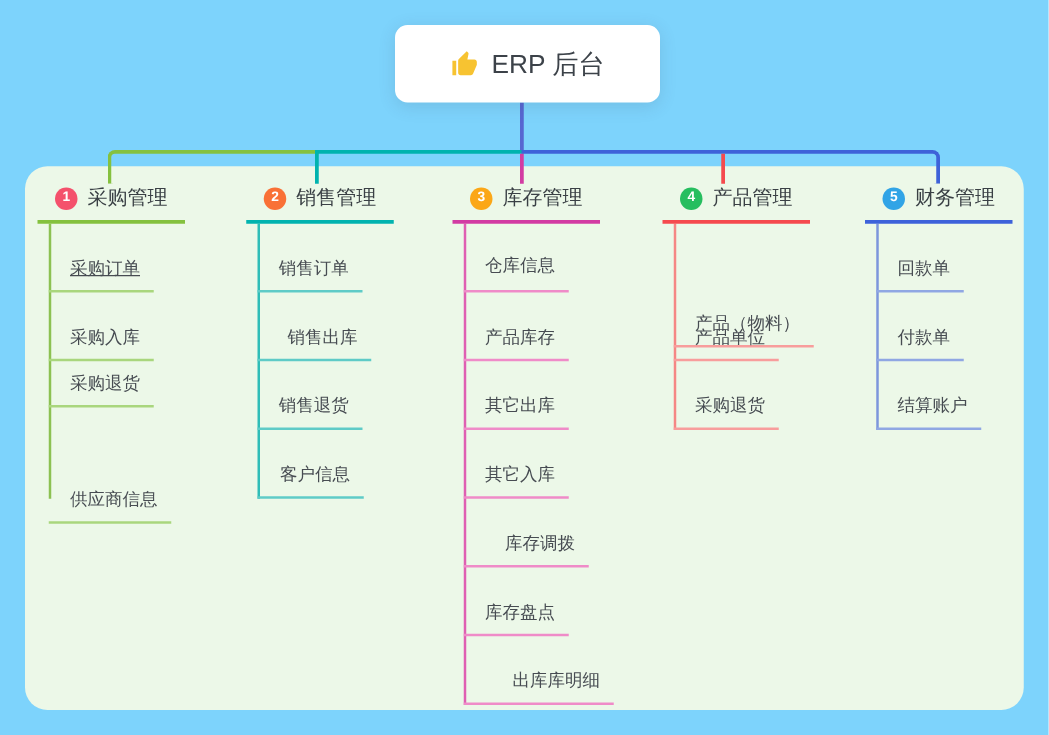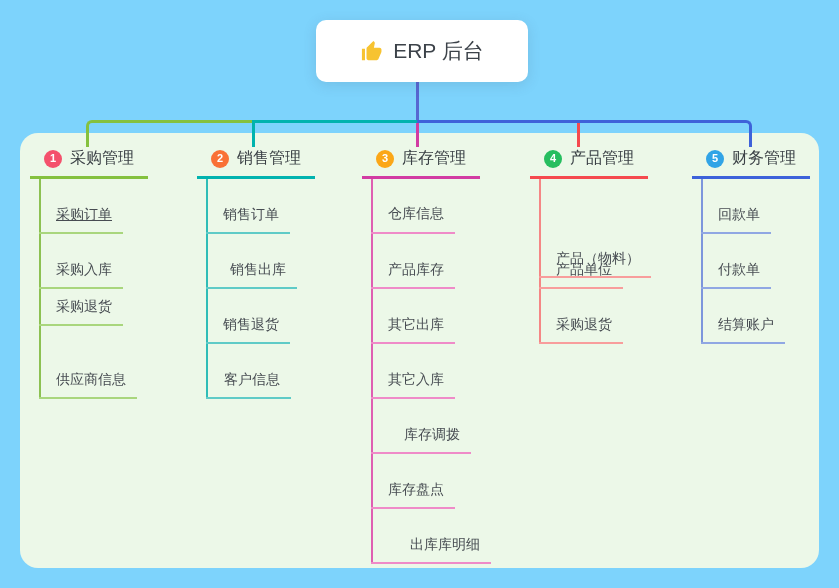--- a/index.html
+++ b/index.html
@@ -67,21 +67,21 @@
   <div class="line" style="left: 577px; top: 123px; width: 3px; height: 24px; background-color: rgb(245, 74, 78);"></div>
 
   <div class="branch-header" style="left: 30px; top: 148px; border-bottom-color: rgb(132, 193, 62);">
     <span class="badge" style="background-color: rgb(244, 81, 108);">1</span>
     <span>采购管理</span>
   </div>
   <div class="vline" style="left: 39px; top: 179px; height: 220px; background-color: rgb(140, 193, 82);"></div>
   <div class="child" style="left: 39px; top: 204px; border-bottom-color: rgb(169, 214, 125); text-decoration: underline;">采购订单</div>
   <div class="child" style="left: 39px; top: 259px; border-bottom-color: rgb(169, 214, 125);">采购入库</div>
   <div class="child" style="left: 39px; top: 296px; border-bottom-color: rgb(169, 214, 125);">采购退货</div>
-  <div class="child" style="left: 39px; top: 369px; border-bottom-color: rgb(169, 214, 125);">供应商信息</div>
+  <div class="child" style="left: 39px; top: 389px; border-bottom-color: rgb(169, 214, 125);">供应商信息</div>
 
   <div class="branch-header" style="left: 197px; top: 148px; border-bottom-color: rgb(1, 179, 175);">
     <span class="badge" style="background-color: rgb(249, 113, 54);">2</span>
     <span>销售管理</span>
   </div>
   <div class="vline" style="left: 206px; top: 179px; height: 220px; background-color: rgb(47, 189, 183);"></div>
   <div class="child" style="left: 206px; top: 204px; border-bottom-color: rgb(95, 203, 199);">销售订单</div>
   <div class="child" style="left: 206px; top: 259px; border-bottom-color: rgb(95, 203, 199); padding-left: 24px;">销售出库</div>
   <div class="child" style="left: 206px; top: 314px; border-bottom-color: rgb(95, 203, 199);">销售退货</div>
   <div class="child" style="left: 206px; top: 369px; border-bottom-color: rgb(95, 203, 199); padding-left: 18px;">客户信息</div>

